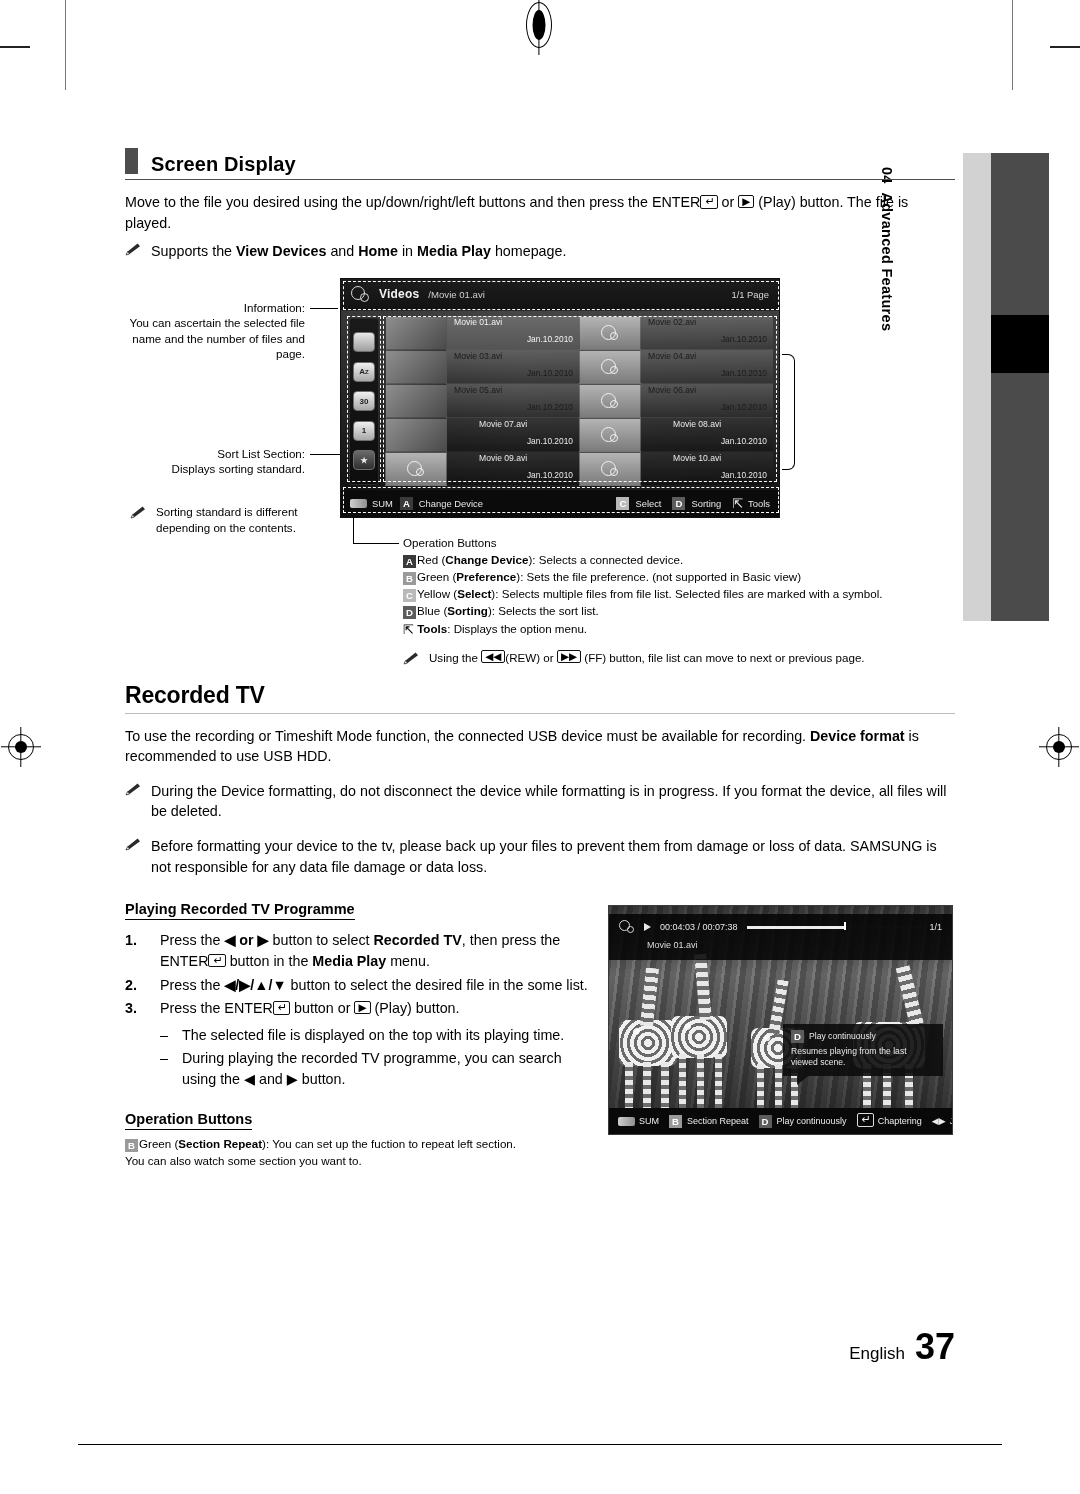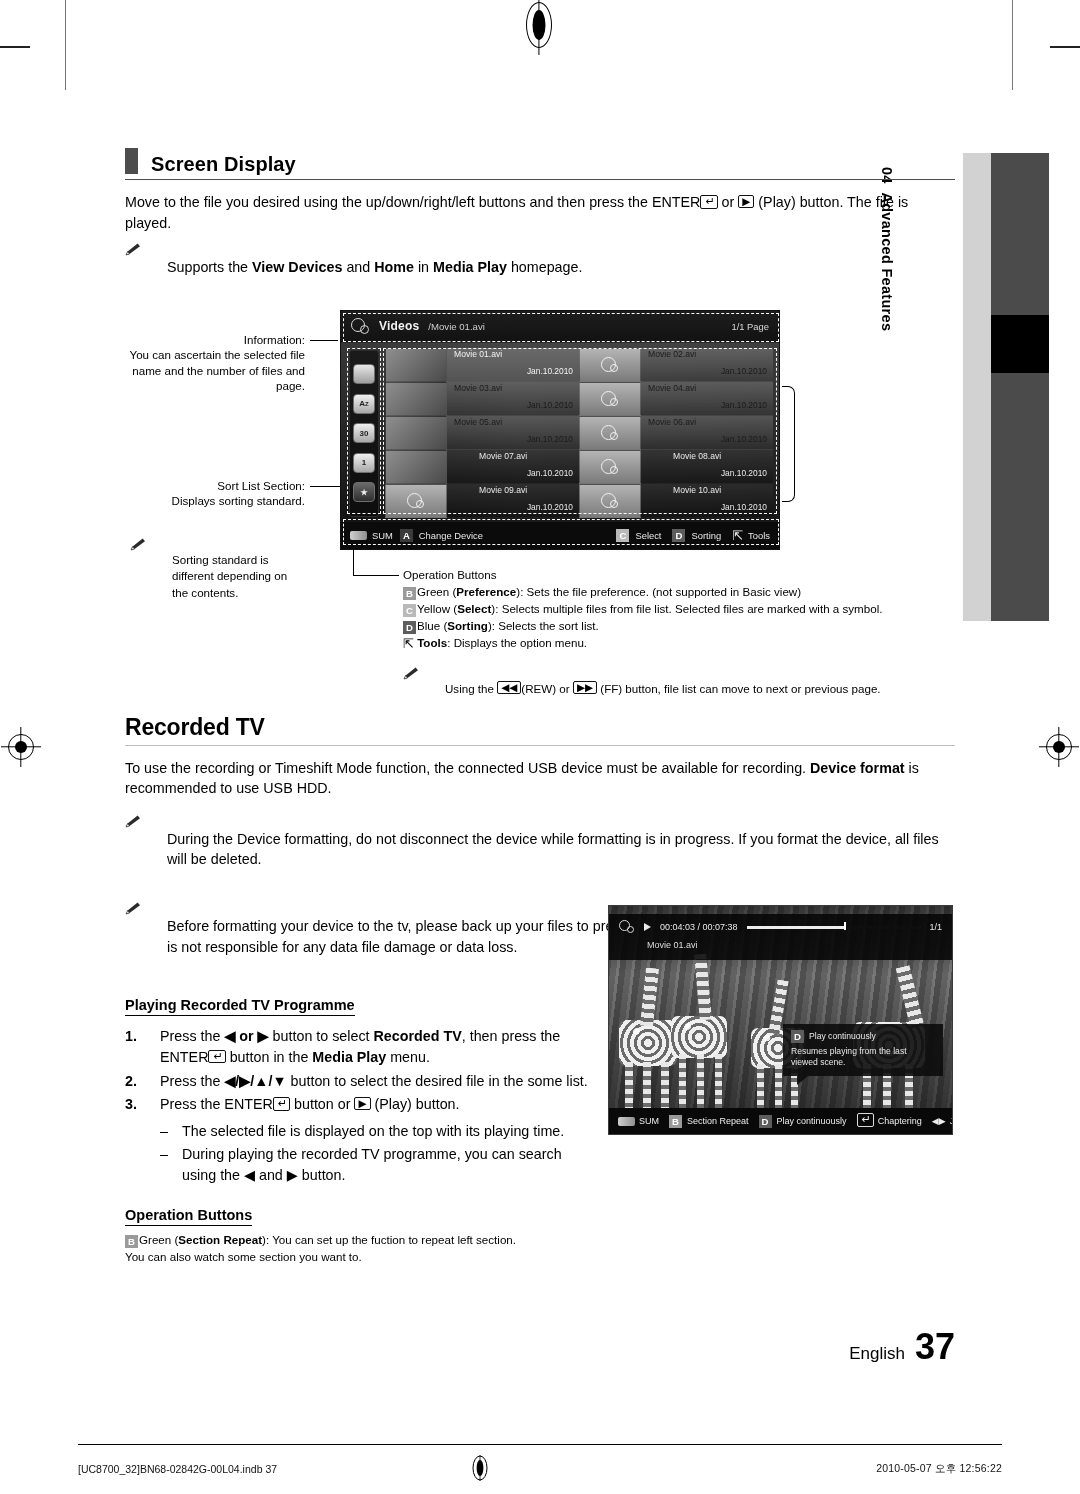--- a/index.html
+++ b/index.html
@@ -53,21 +53,21 @@
     border-bottom:1.6px solid #4d4d4d;
     padding-bottom:5px;
   }
   .h-screen .sq { width:13px; height:26px; background:#4d4d4d; display:block; }
   .h-screen .txt { font-size:20px; font-weight:bold; letter-spacing:.1px; line-height:1; }
 
   p.body { font-size:14.3px; line-height:1.44; margin:12px 0 0 0; text-align:left; }
 
   .note { display:flex; gap:8px; font-size:14.3px; line-height:1.44; margin-top:8px; }
   .note .pencil { flex:0 0 auto; width:18px; padding-top:2px; }
-  .note p { margin:16px; }
+  .note p { margin:0; }
 
   
   .pencil svg { display:block; }
 
   b, strong { font-weight:bold; }
 
   
   .key {
     display:inline-block; border:1.3px solid #111; border-radius:2px;
     padding:0 3px; line-height:1.05; font-size:10.5px;
@@ -537,20 +537,21 @@
         <div class="dash" style="left:42px; top:37px;  width:394px; height:166px;"></div>
         <div class="dash" style="left:2px;  top:208px; width:436px; height:26px;"></div>
       </div>
 
       <div class="leader-v" style="left:228px; top:239px; height:26px;"></div>
       <div class="leader" style="left:228px; top:265px; width:46px;"></div>
 
       <div class="opblock" style="position:absolute; left:278px; top:256px; width:545px;">
         <div class="ttl">Operation Buttons</div>
         <div id="op-rows">
+            <div class="ln"><span class="colorkey ck-a">A</span><span>Red (</span><b>Change Device</b><span>): Selects a connected device.</span></div>
             <div class="ln"><span class="colorkey ck-b">B</span><span>Green (</span><b>Preference</b><span>): Sets the file preference. (not supported in Basic view)</span></div>
             <div class="ln"><span class="colorkey ck-c">C</span><span>Yellow (</span><b>Select</b><span>): Selects multiple files from file list. Selected files are marked with a symbol.</span></div>
             <div class="ln"><span class="colorkey ck-d">D</span><span>Blue (</span><b>Sorting</b><span>): Selects the sort list.</span></div>
           </div>
         <div class="ln">
           <span class="toolsglyph">⇱</span>
           <b>Tools</b><span>: Displays the option menu.</span>
         </div>
         <div class="note" style="margin-top:11px;">
           <span class="pencil">
@@ -715,25 +716,14 @@
 
     </div>
   </div>
 
   <div class="pagenum">
     <span class="en">English</span>
     <span class="no">37</span>
   </div>
 
   <div class="footrule"></div>
-  <div class="printfooter">
-    <span>[UC8700_32]BN68-02842G-00L04.indb   37</span>
-    <span class="mid">
-      <svg width="20" height="26" viewBox="0 0 20 26">
-          <ellipse cx="10" cy="13" rx="7" ry="12" fill="none" stroke="#000" stroke-width="1"></ellipse>
-          <ellipse cx="10" cy="13" rx="3.4" ry="8" fill="#000"></ellipse>
-          <line x1="10" y1="0" x2="10" y2="26" stroke="#000" stroke-width=".8"></line>
-        </svg>
-    </span>
-    <span class="right">2010-05-07   오후 12:56:22</span>
-  </div>
 
 </div>
 
 </body></html>

